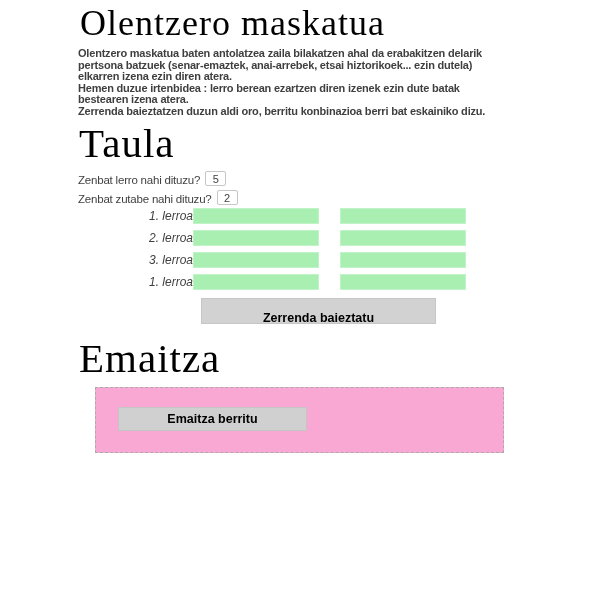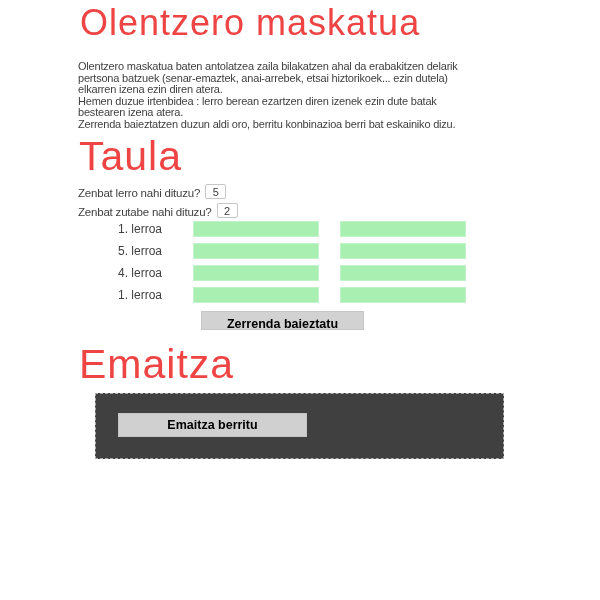--- a/index.html
+++ b/index.html
@@ -11,39 +11,40 @@
     font-family: "Liberation Sans", sans-serif;
     color: #3f3f3f;
     overflow: hidden;
   }
   .page {
     padding-left: 78px;
     padding-top: 1px;
     width: 520px;
   }
   h1.deco, h2.deco {
-    font-family: Liberation Sans, sans-serif;
+    font-family: Liberation Serif, serif;
     font-weight: normal;
-    color: #ef4444;
+    color: #000000;
     margin: 0;
   }
   h1.deco {
     font-size: 36px;
     line-height: 44px;
     margin-left: 2px;
     letter-spacing: 1px;
   }
   h2.deco {
     font-size: 41px;
     line-height: 34px;
     margin: 9px 0 0 1px;
     letter-spacing: 1px;
   }
   .intro {
-    margin-top: 16px;
+    margin-top: 3px;
+    font-weight: bold;
   }
   .intro-line {
     font-size: 11px;
     line-height: 11.5px;
     letter-spacing: -0.2px;
     white-space: nowrap;
   }
   .questions { margin-top: 7px; }
   .q-line {
     height: 19px;
@@ -67,59 +68,60 @@
   }
   .table { margin-top: 3px; }
   .t-row {
     display: flex;
     align-items: center;
     margin-bottom: 6px;
     height: 16px;
   }
   .t-label {
     width: 115px;
-    padding-right: 31px;
+    padding-right: 0;
     text-align: right;
     font-size: 12px;
     color: #3f3f3f;
+    font-style: italic;
   }
   .g-input {
     width: 126px;
     height: 16px;
     border: 1px solid #c0f3c8;
     background: #a9efb2;
     margin-right: 21px;
     padding: 0 4px;
     font-family: "Liberation Sans", sans-serif;
     font-size: 11px;
     color: #2f2f2f;
   }
   .confirm-btn {
     display: block;
     margin: 8px 0 0 123px;
-    width: 163px;
+    width: 235px;
     height: 19px;
     background: #d2d2d2;
     border: 1px solid #c6c6c6;
     font-family: "Liberation Sans", sans-serif;
     font-weight: bold;
     font-size: 12.5px;
     color: #000000;
     line-height: 15px;
-    padding: 5px;
+    padding: 12px;
     cursor: pointer;
   }
   .emaitza-heading { margin-top: 17px !important; }
   .result-box {
     margin-top: 12px;
     margin-left: 17px;
     width: 409px;
     height: 66px;
     border: 1px dashed #ababab;
-    background: #404040;
+    background: #f9a8d4;
   }
   .refresh-btn {
     display: block;
     margin: 19px 0 0 22px;
     width: 189px;
     height: 24px;
     background: #d0d0d0;
     border: 1px solid #c4c4c4;
     font-family: "Liberation Sans", sans-serif;
     font-weight: bold;
@@ -158,26 +160,26 @@
     </div>
   </div>
 
   <div class="table">
     <div class="t-row">
       <span class="t-label">1. lerroa</span>
       <input class="g-input" type="text" value="" style="">
       <input class="g-input" type="text" value="" style="">
     </div>
     <div class="t-row">
-      <span class="t-label">5. lerroa</span>
+      <span class="t-label">2. lerroa</span>
       <input class="g-input" type="text" value="" style="">
       <input class="g-input" type="text" value="" style="">
     </div>
     <div class="t-row">
-      <span class="t-label">4. lerroa</span>
+      <span class="t-label">3. lerroa</span>
       <input class="g-input" type="text" value="" style="">
       <input class="g-input" type="text" value="" style="">
     </div>
     <div class="t-row">
       <span class="t-label">1. lerroa</span>
       <input class="g-input" type="text" value="" style="">
       <input class="g-input" type="text" value="" style="">
     </div>
   </div>
 

